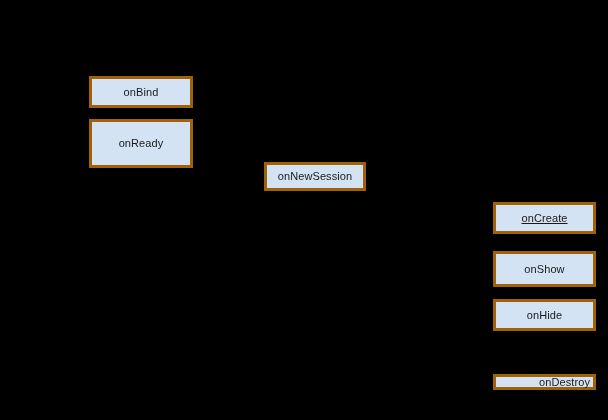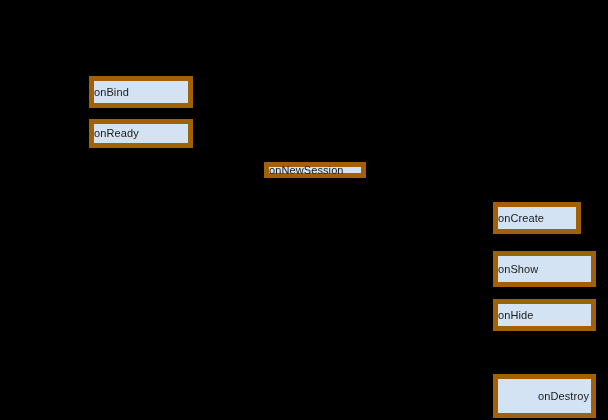--- a/index.html
+++ b/index.html
@@ -12,59 +12,59 @@
     width: 608px;
     height: 420px;
     background: #000000;
     overflow: hidden;
     font-family: "Liberation Sans", sans-serif;
   }
   .node {
     position: absolute;
     box-sizing: border-box;
     background: #d3e3f3;
-    border: 5px solid #a16207;
+    border: 3px solid #a16207;
     display: flex;
     align-items: center;
-    justify-content: flex-start;
+    justify-content: center;
     color: #1a1a1a;
     font-size: 11px;
     line-height: 1;
     letter-spacing: 0.1px;
     white-space: nowrap;
     -webkit-font-smoothing: antialiased;
   }
 </style>
 </head>
 <body>
 
 <div id="canvas">
 
   <div class="node" style="left:89px;  top:76px;  width:104px; height:32px;">
     <span>onBind</span>
   </div>
 
-  <div class="node" style="left:89px;  top:119px; width:104px; height:29px;">
+  <div class="node" style="left:89px;  top:119px; width:104px; height:49px;">
     <span>onReady</span>
   </div>
 
-  <div class="node" style="left:264px; top:162px; width:102px; height:16px;">
+  <div class="node" style="left:264px; top:162px; width:102px; height:29px;">
     <span>onNewSession</span>
   </div>
 
-  <div class="node" style="left:493px; top:202px; width:88px; height:32px;">
+  <div class="node" style="left:493px; top:202px; width:103px; height:32px;text-decoration:underline;">
     <span>onCreate</span>
   </div>
 
   <div class="node" style="left:493px; top:251px; width:103px; height:36px;">
     <span>onShow</span>
   </div>
 
   <div class="node" style="left:493px; top:299px; width:103px; height:32px;">
     <span>onHide</span>
   </div>
 
 
-  <div class="node" style="left:493px; top:374px; width:103px; height:44px;padding-left:40px;">
+  <div class="node" style="left:493px; top:374px; width:103px; height:16px;padding-left:40px;">
     <span>onDestroy</span>
   </div>
 
 </div>
 
 </body></html>

